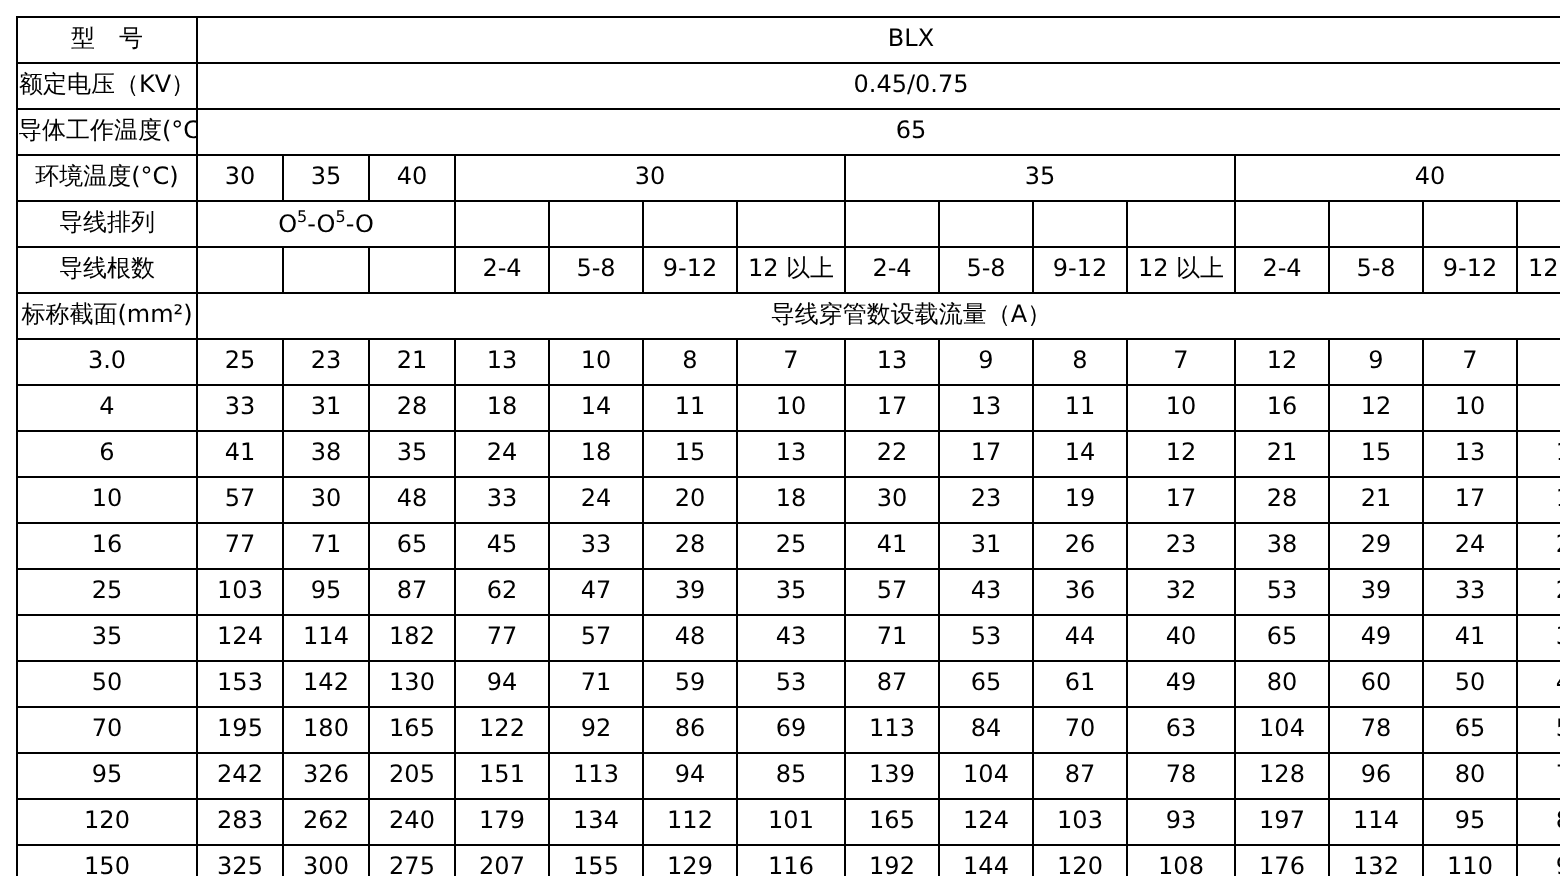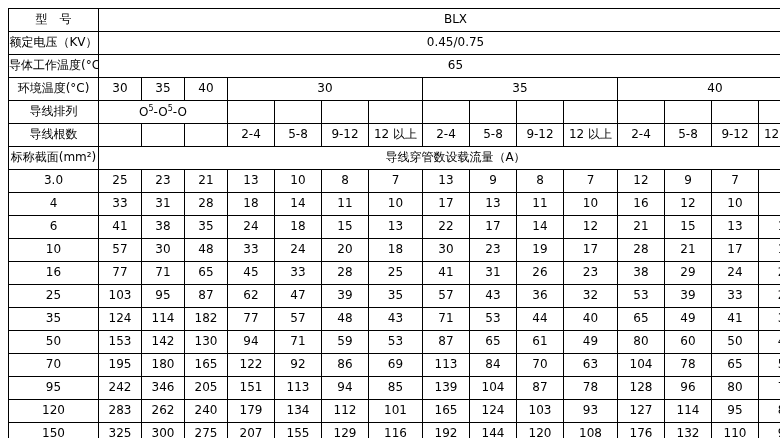--- a/index.html
+++ b/index.html
@@ -296,21 +296,21 @@
           <td class="data">70</td>
           <td class="data">63</td>
           <td class="data">104</td>
           <td class="data">78</td>
           <td class="data">65</td>
           <td class="data">58</td>
         </tr>
         <tr>
           <td class="data">95</td>
           <td class="data">242</td>
-          <td class="data">346</td>
+          <td class="data">326</td>
           <td class="data">205</td>
           <td class="data">151</td>
           <td class="data">113</td>
           <td class="data">94</td>
           <td class="data">85</td>
           <td class="data">139</td>
           <td class="data">104</td>
           <td class="data">87</td>
           <td class="data">78</td>
           <td class="data">128</td>
@@ -324,21 +324,21 @@
           <td class="data">262</td>
           <td class="data">240</td>
           <td class="data">179</td>
           <td class="data">134</td>
           <td class="data">112</td>
           <td class="data">101</td>
           <td class="data">165</td>
           <td class="data">124</td>
           <td class="data">103</td>
           <td class="data">93</td>
-          <td class="data">127</td>
+          <td class="data">197</td>
           <td class="data">114</td>
           <td class="data">95</td>
           <td class="data">85</td>
         </tr>
         <tr>
           <td class="data">150</td>
           <td class="data">325</td>
           <td class="data">300</td>
           <td class="data">275</td>
           <td class="data">207</td>

